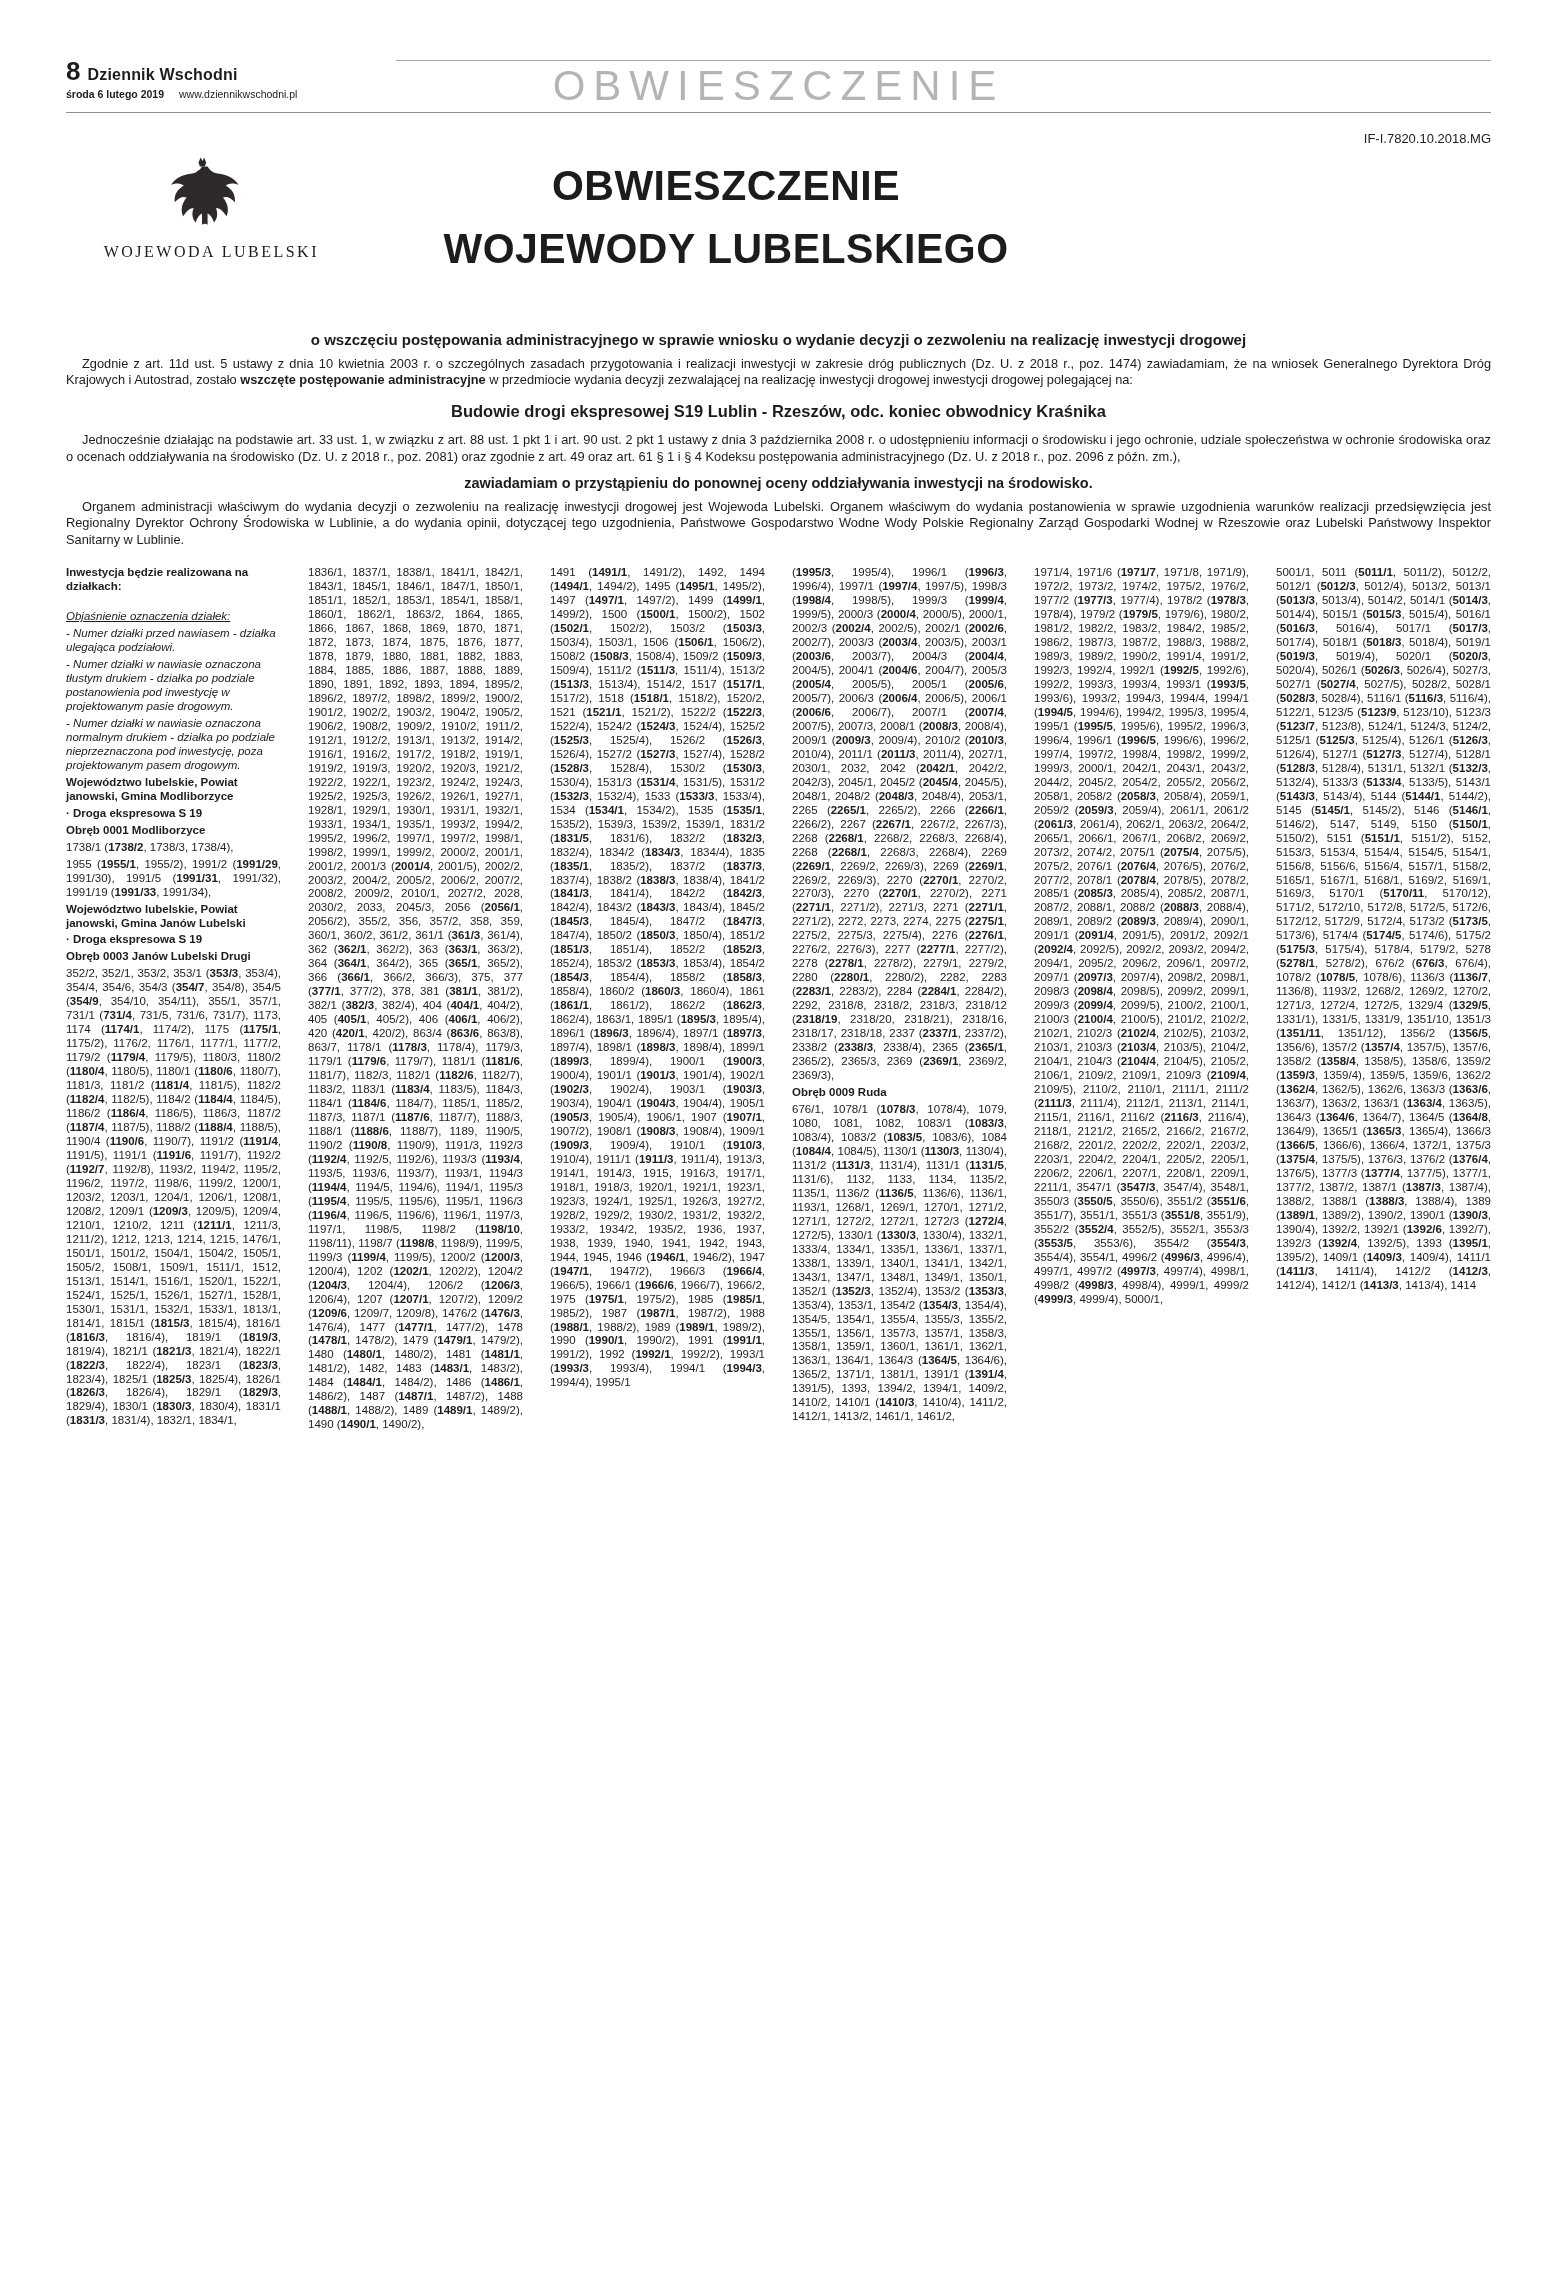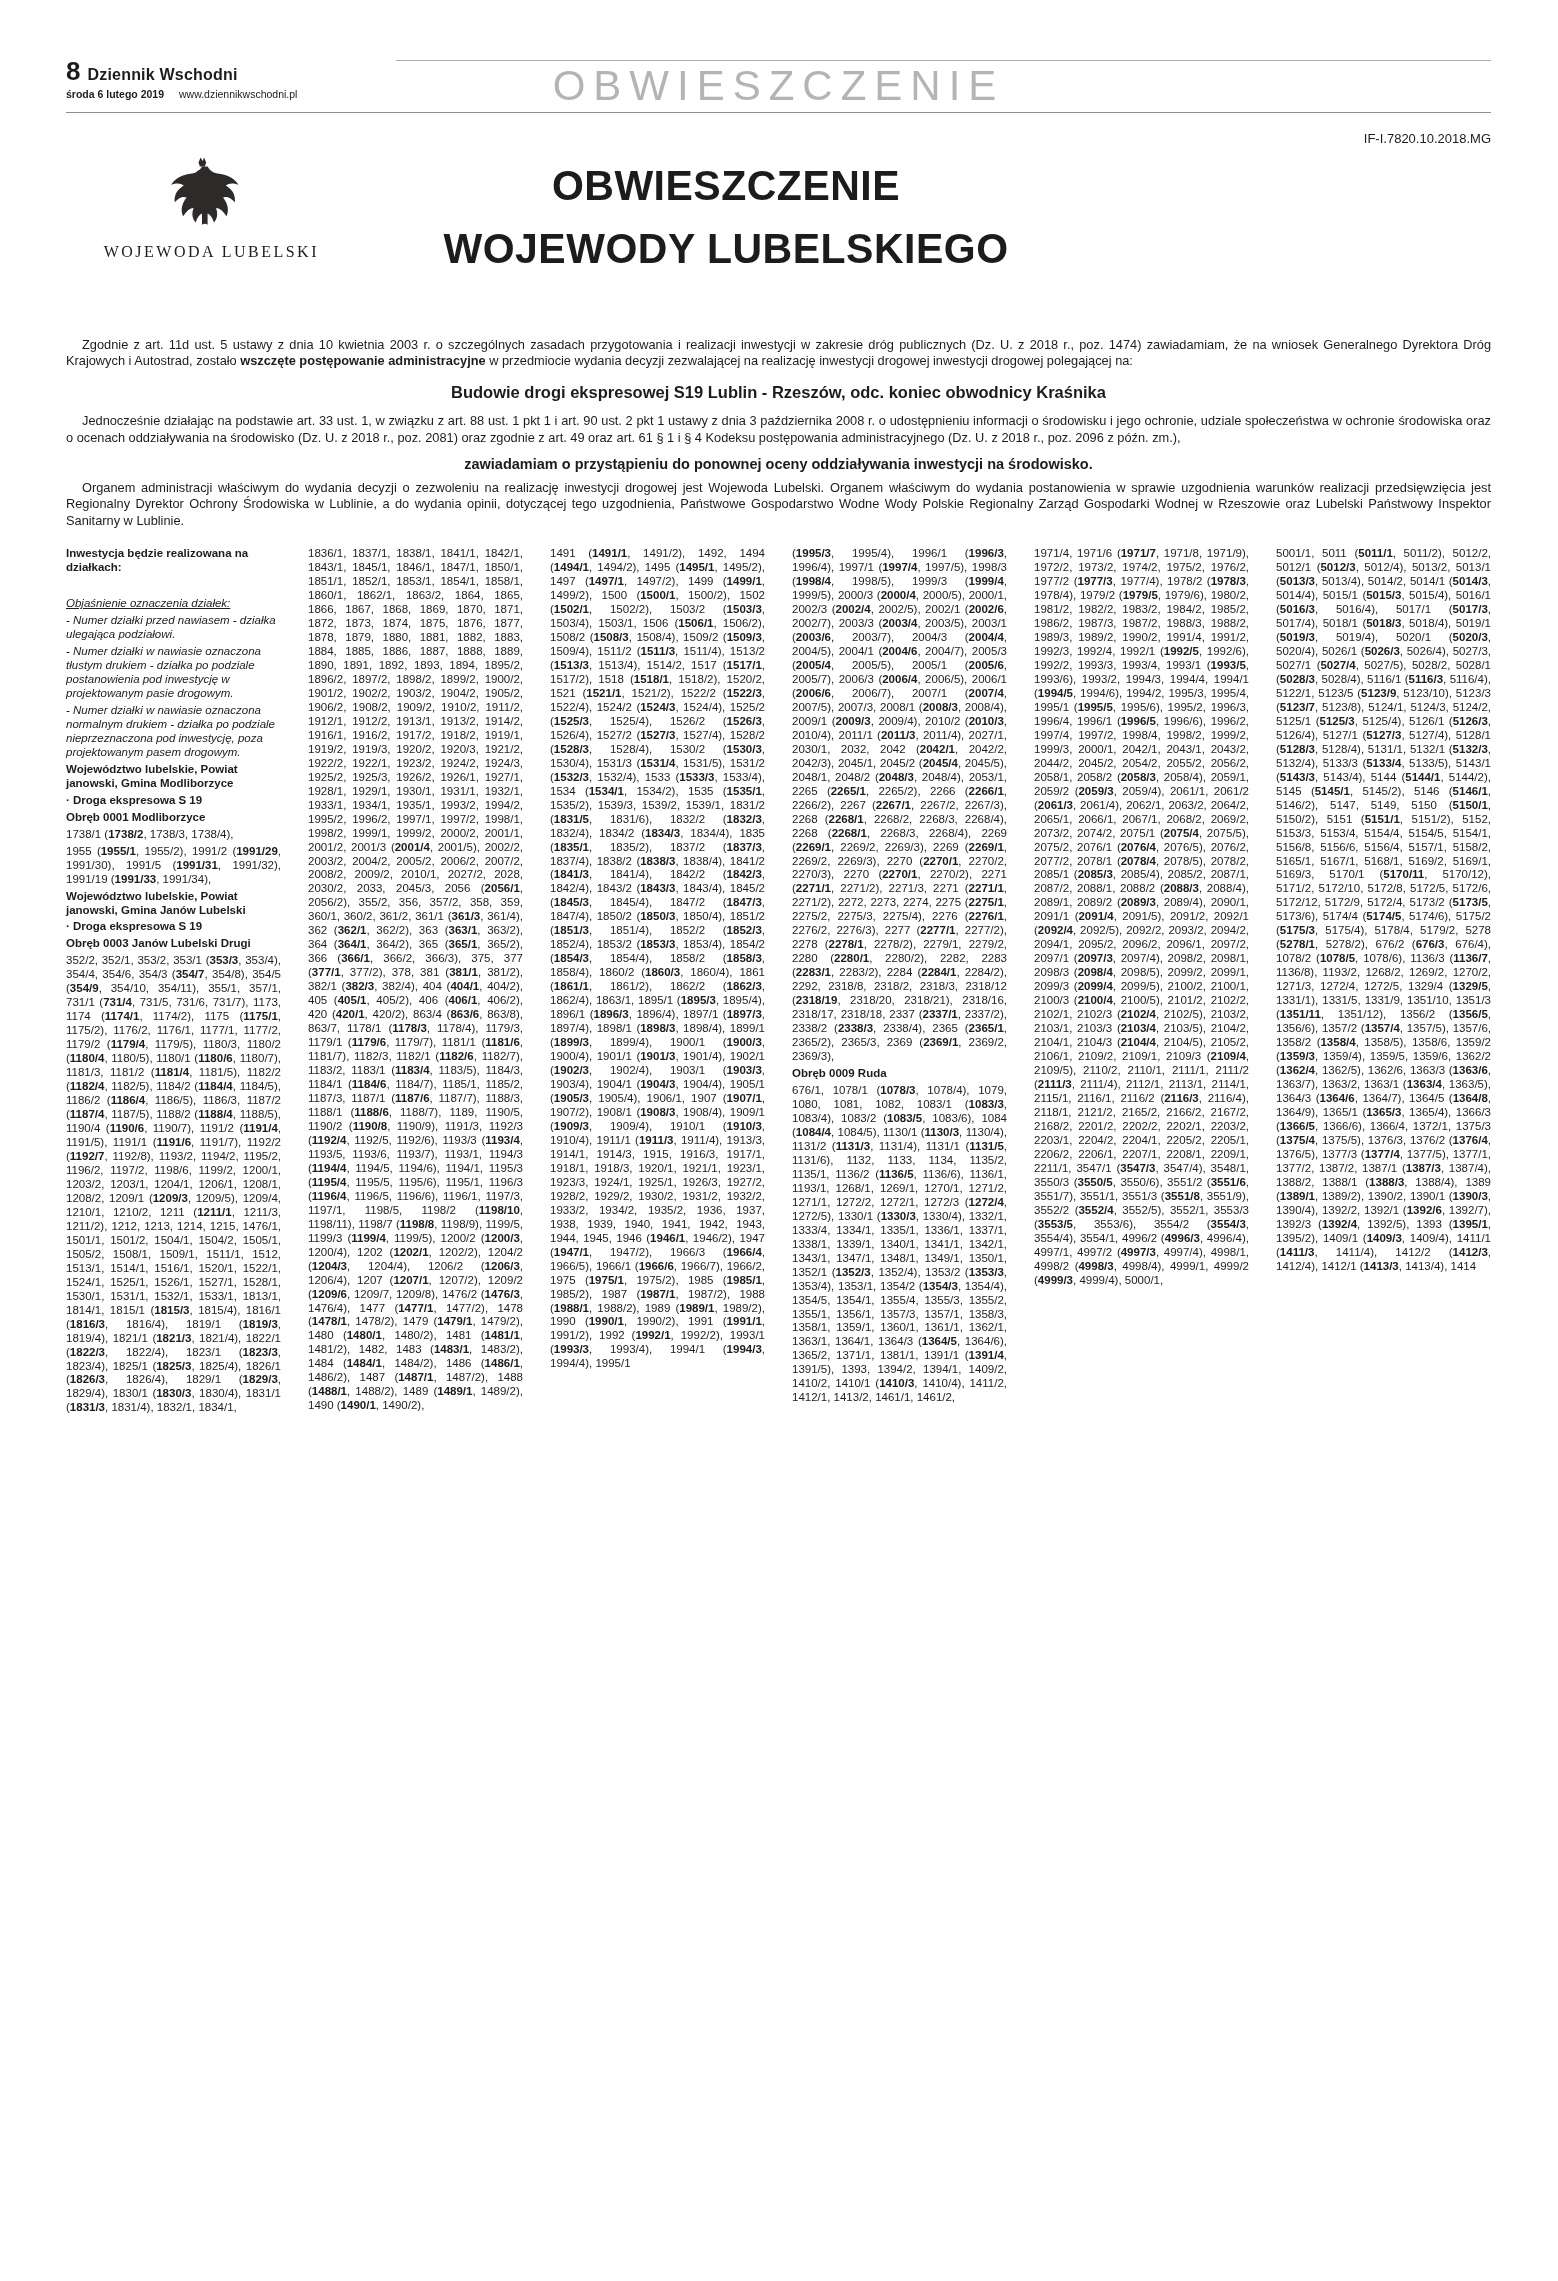--- a/index.html
+++ b/index.html
@@ -37,21 +37,21 @@
   .project-title{font-size:16.5px;font-weight:bold;text-align:center;line-height:1.55;margin-top:10px;}
   .announcement{font-size:14.5px;font-weight:bold;text-align:center;margin-top:10px;}
   
   .parcels{
     display:grid;grid-template-columns:repeat(6,1fr);gap:8px 27px;
     margin-top:18px;font-size:11.5px;line-height:1.215;text-align:justify;
   }
   .pcol{min-width:0;}
   .blk{margin:0 0 3px 0;}
   .blk.bold{font-weight:bold;text-align:left;}
-  .blk.legend-title{font-style:italic;text-decoration:underline;text-align:left;margin-top:22px;}
+  .blk.legend-title{font-style:italic;text-decoration:underline;text-align:left;margin-top:16px;}
   .blk.legend{font-style:italic;text-align:left;}
   .blk.list b{font-weight:bold;}
 </style>
 </head>
 <body>
 
 <div class="page">
 
   <header class="masthead">
     <div class="mast-left">
@@ -80,20 +80,21 @@
         </g>
       </svg>
       <div class="issuer-name">WOJEWODA LUBELSKI</div>
     </div>
     <div class="titles">
       <div class="main-title-line">OBWIESZCZENIE</div>
       <div class="main-title-line">WOJEWODY LUBELSKIEGO</div>
     </div>
   </div>
 
+  <div class="subject-heading">o wszczęciu postępowania administracyjnego w sprawie wniosku o wydanie decyzji o zezwoleniu na realizację inwestycji drogowej</div>
 
   <p class="body-par"><span>Zgodnie z art. 11d ust. 5 ustawy z dnia 10 kwietnia 2003 r. o szczególnych zasadach przygotowania i realizacji inwestycji w zakresie dróg publicznych (Dz. U. z 2018 r., poz. 1474) zawiadamiam, że na wniosek Generalnego Dyrektora Dróg Krajowych i Autostrad, zostało</span> <b>wszczęte postępowanie administracyjne</b> <span>w przedmiocie wydania decyzji zezwalającej na realizację inwestycji drogowej inwestycji drogowej polegającej na:</span></p>
 
   <div class="project-title">
     <div>Budowie drogi ekspresowej S19 Lublin - Rzeszów, odc. koniec obwodnicy Kraśnika</div>
   </div>
 
   <p class="body-par">Jednocześnie działając na podstawie art. 33 ust. 1, w związku z art. 88 ust. 1 pkt 1 i art. 90 ust. 2 pkt 1 ustawy z dnia 3 października 2008 r. o udostępnieniu informacji o środowisku i jego ochronie, udziale społeczeństwa w ochronie środowiska oraz o ocenach oddziaływania na środowisko (Dz. U. z 2018 r., poz. 2081) oraz zgodnie z art. 49 oraz art. 61 § 1 i § 4 Kodeksu postępowania administracyjnego (Dz. U. z 2018 r., poz. 2096 z późn. zm.),</p>
 
   <div class="announcement">zawiadamiam o przystąpieniu do ponownej oceny oddziaływania inwestycji na środowisko.</div>

